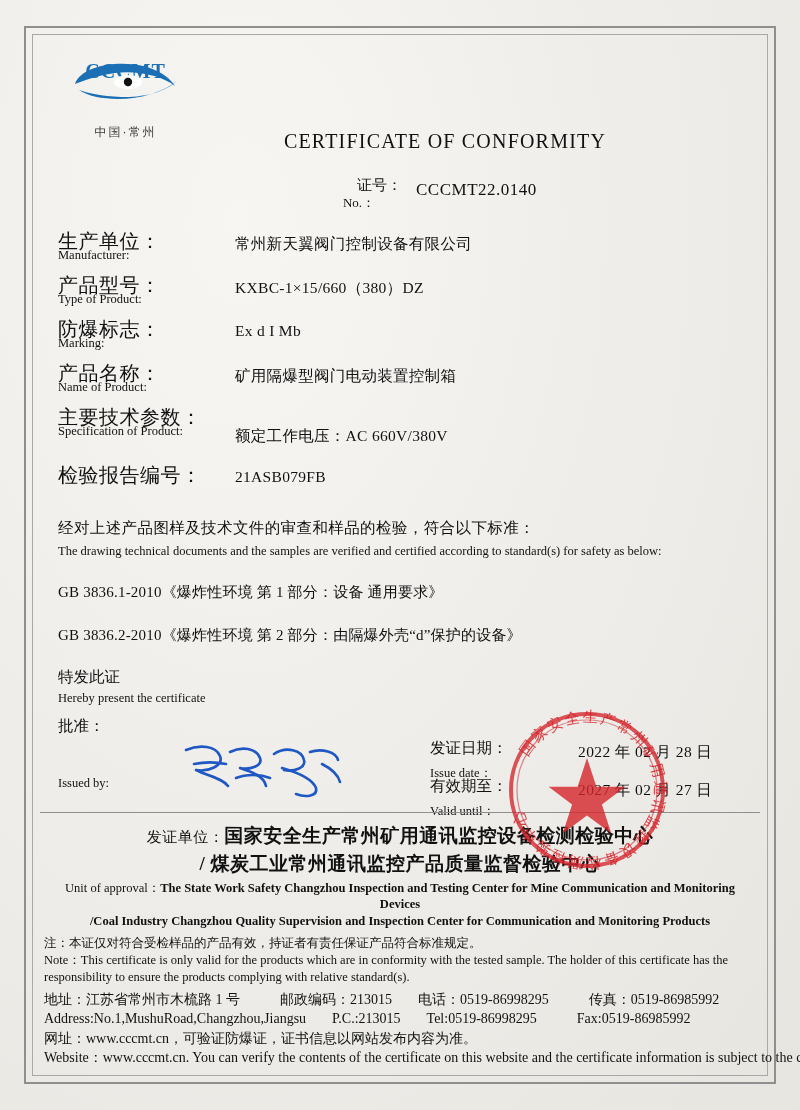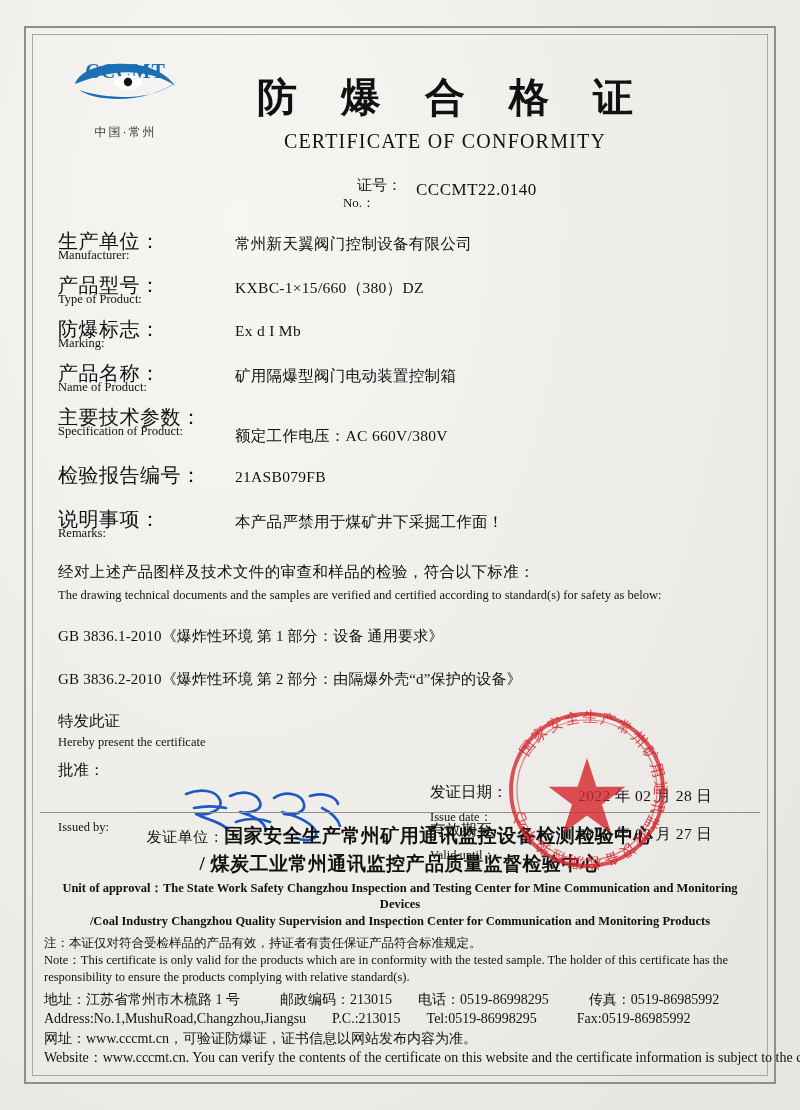--- a/index.html
+++ b/index.html
@@ -347,21 +347,21 @@
     margin-top: 2px;
   }
   .issuer .line3 {
     font-family: "Liberation Serif", serif;
     font-size: 12.5px;
     font-weight: bold;
     color: #111;
     margin-top: 3px;
   }
   .issuer .line3 .lbl {
-    font-weight: bold;
+    font-weight: normal;
   }
   .issuer .line4 {
     font-family: "Liberation Serif", serif;
     font-size: 12.5px;
     font-weight: bold;
     color: #111;
     margin-top: 2px;
   }
   .note {
     margin-top: 6px;
@@ -403,21 +403,20 @@
             <path d="M4 24 C 10 6, 46 0, 72 6 C 92 11, 100 20, 104 26 C 92 16, 66 10, 44 13 C 24 16, 12 21, 4 24 Z" fill="#1a6fb5"></path>
             <path d="M8 30 C 22 40, 56 42, 80 34 C 96 29, 104 23, 106 20 C 98 31, 72 38, 50 37 C 30 36, 16 33, 8 30 Z" fill="#1a6fb5"></path>
             <ellipse cx="57" cy="22" rx="14" ry="7" fill="#ffffff"></ellipse>
             <circle cx="57" cy="22" r="4.2" fill="#111111"></circle>
           </svg>
           <div class="logo-text">CCCMT</div>
         </div>
         <div class="logo-sub">中国·常州</div>
       </div>
 
-      <div class="title-cn">防 爆 合 格 证</div>
       <div class="title-en">CERTIFICATE  OF  CONFORMITY</div>
     </div>
 
     <div class="certno">
       <div class="lbl">证号：</div>
       <div class="lbl2">No.：</div>
       <div class="val">CCCMT22.0140</div>
     </div>
 
     <div class="fields">
@@ -453,25 +452,20 @@
       </div>
 
       <div class="gap-8"></div>
 
       <div class="field">
         <div class="label-cn">检验报告编号：</div>
         <div class="label-en"></div>
         <div class="value">21ASB079FB</div>
       </div>
 
-      <div class="field">
-        <div class="label-cn">说明事项：</div>
-        <div class="label-en">Remarks:</div>
-        <div class="value">本产品严禁用于煤矿井下采掘工作面！</div>
-      </div>
 
     </div>
 
     <div class="standards">
       <div class="std-cn">经对上述产品图样及技术文件的审查和样品的检验，符合以下标准：</div>
       <div class="std-en">The drawing technical documents and the samples are verified and certified according to standard(s) for safety as below:</div>
       <div class="std-item">GB 3836.1-2010《爆炸性环境 第 1 部分：设备 通用要求》</div>
       <div class="std-item">GB 3836.2-2010《爆炸性环境 第 2 部分：由隔爆外壳“d”保护的设备》</div>
     </div>
 

